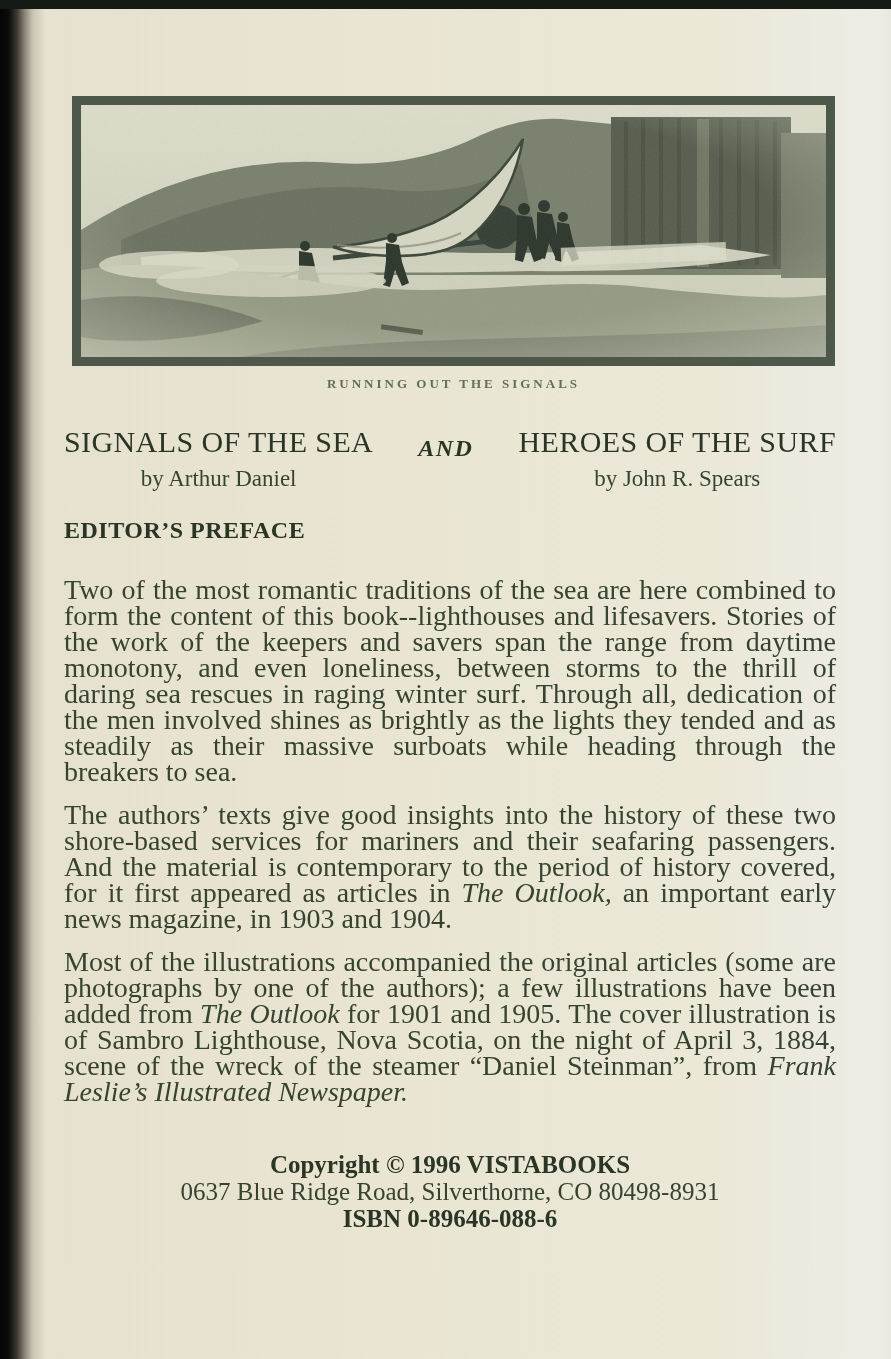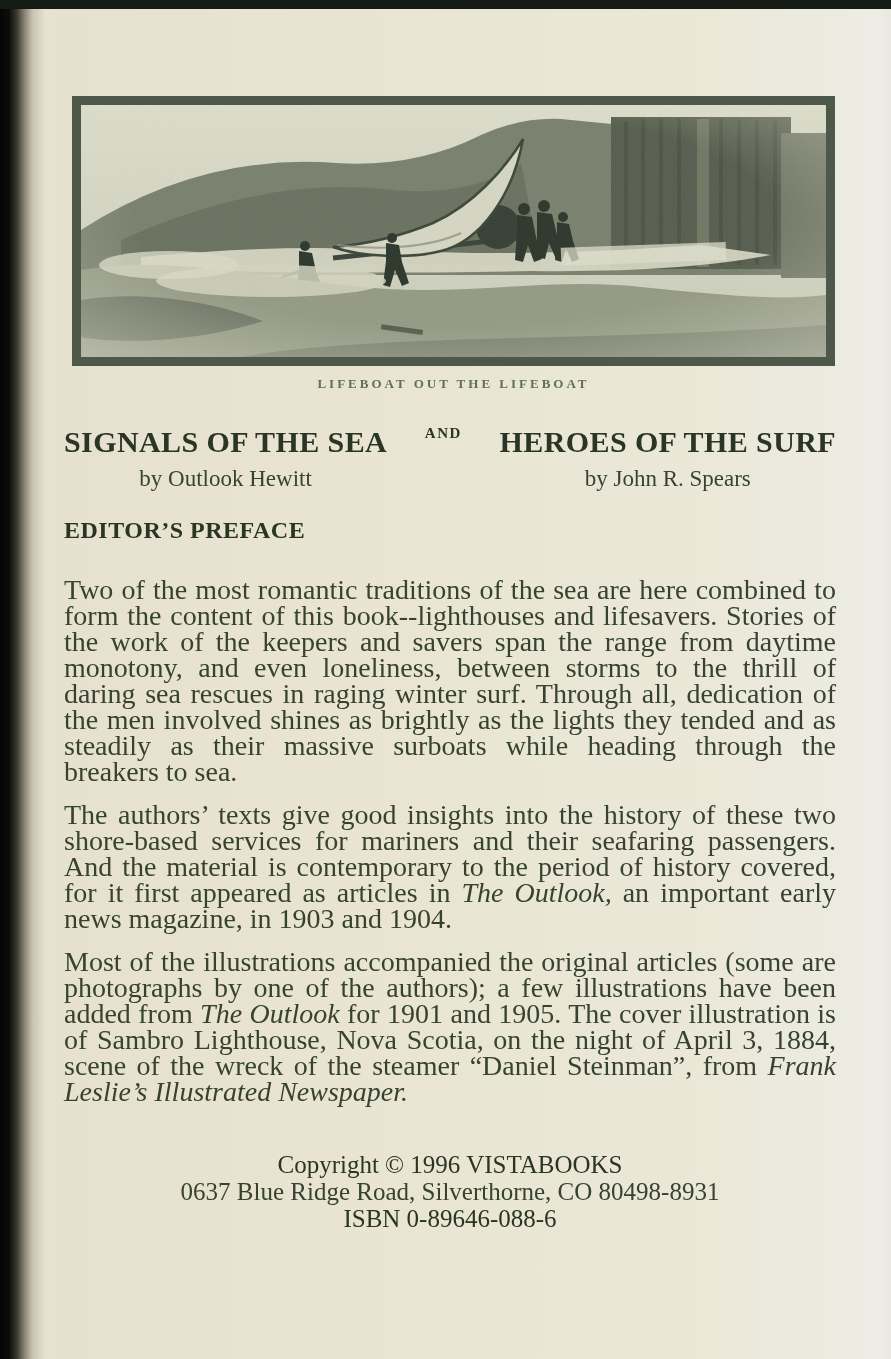--- a/index.html
+++ b/index.html
@@ -30,36 +30,36 @@
     position:absolute; left:72px; top:376px; width:763px;
     text-align:center; font-size:13px; font-weight:bold; letter-spacing:3px;
     color:#5f7055;
   }
   .title-row {
     position:absolute; left:64px; top:425px; width:772px;
     display:flex; justify-content:space-between; align-items:flex-start;
     padding:0; box-sizing:border-box;
   }
   .title-block { text-align:center; }
-  .book-title { font-size:30px; font-weight:bold; letter-spacing:0.4px; color:#2a3526; white-space:nowrap; }
+  .book-title { font-size:30px; font-weight:normal; letter-spacing:0.4px; color:#2a3526; white-space:nowrap; }
   .byline { font-size:23px; margin-top:7px; color:#374331; }
-  .conjunction { font-size:15px; font-weight:bold; letter-spacing:1.5px; margin-top:0; color:#2a3526; }
+  .conjunction { font-size:24px; font-weight:bold; letter-spacing:1.5px; margin-top:10px; color:#2a3526;font-style:italic; }
   .content { position:absolute; left:64px; top:517px; width:772px; }
   .preface-heading {
     font-size:24px; font-weight:bold; letter-spacing:0.5px;
     color:#2a3526; margin:0 0 33px 0;
   }
   .content p {
     margin:0 0 17px 0;
     font-size:28px; line-height:26px; text-align:justify;
   }
   .content p:last-of-type { margin-bottom:0; }
   .signature { margin-left:538px; font-size:24px; line-height:28px; }
   .imprint { margin-top:46px; text-align:center; font-size:25px; line-height:27px; }
-  .imprint .bold { font-weight:normal; color:#2a3526;text-align:center; }
+  .imprint .bold { font-weight:bold; color:#2a3526;text-align:center; }
 </style>
 </head>
 <body>
 
 <div class="page">
 
   <div class="top-edge"></div>
   <div class="gutter"></div>
   <div class="right-edge"></div>
 
@@ -143,26 +143,26 @@
       <rect x="480" y="140" width="165" height="18" fill="#dcddca" opacity="0.75" transform="rotate(-2 560 149)"></rect>
       <path d="M0,195 C60,185 130,196 182,216 C120,236 40,240 0,232 Z" fill="#6e7463"></path>
       <path d="M160,252 C300,228 500,238 745,220 L745,252 Z" fill="#7c8270"></path>
       <rect x="300" y="222" width="42" height="5" fill="#565c4c" transform="rotate(8 320 224)"></rect>
 
       <rect width="745" height="252" fill="url(#vign)"></rect>
       <rect width="745" height="252" filter="url(#grain)" opacity="0.22"></rect>
     </svg>
   </div>
 
-  <div class="caption">LIFEBOAT OUT THE LIFEBOAT</div>
+  <div class="caption">RUNNING OUT THE SIGNALS</div>
 
   <div class="title-row">
     <div class="title-block">
       <div class="book-title">SIGNALS OF THE SEA</div>
-      <div class="byline">by Outlook Hewitt</div>
+      <div class="byline">by Arthur Daniel</div>
     </div>
     <div class="conjunction">AND</div>
     <div class="title-block">
       <div class="book-title">HEROES OF THE SURF</div>
       <div class="byline">by John R. Spears</div>
     </div>
   </div>
 
   <div class="content">
     <h2 class="preface-heading">EDITOR’S PREFACE</h2>

